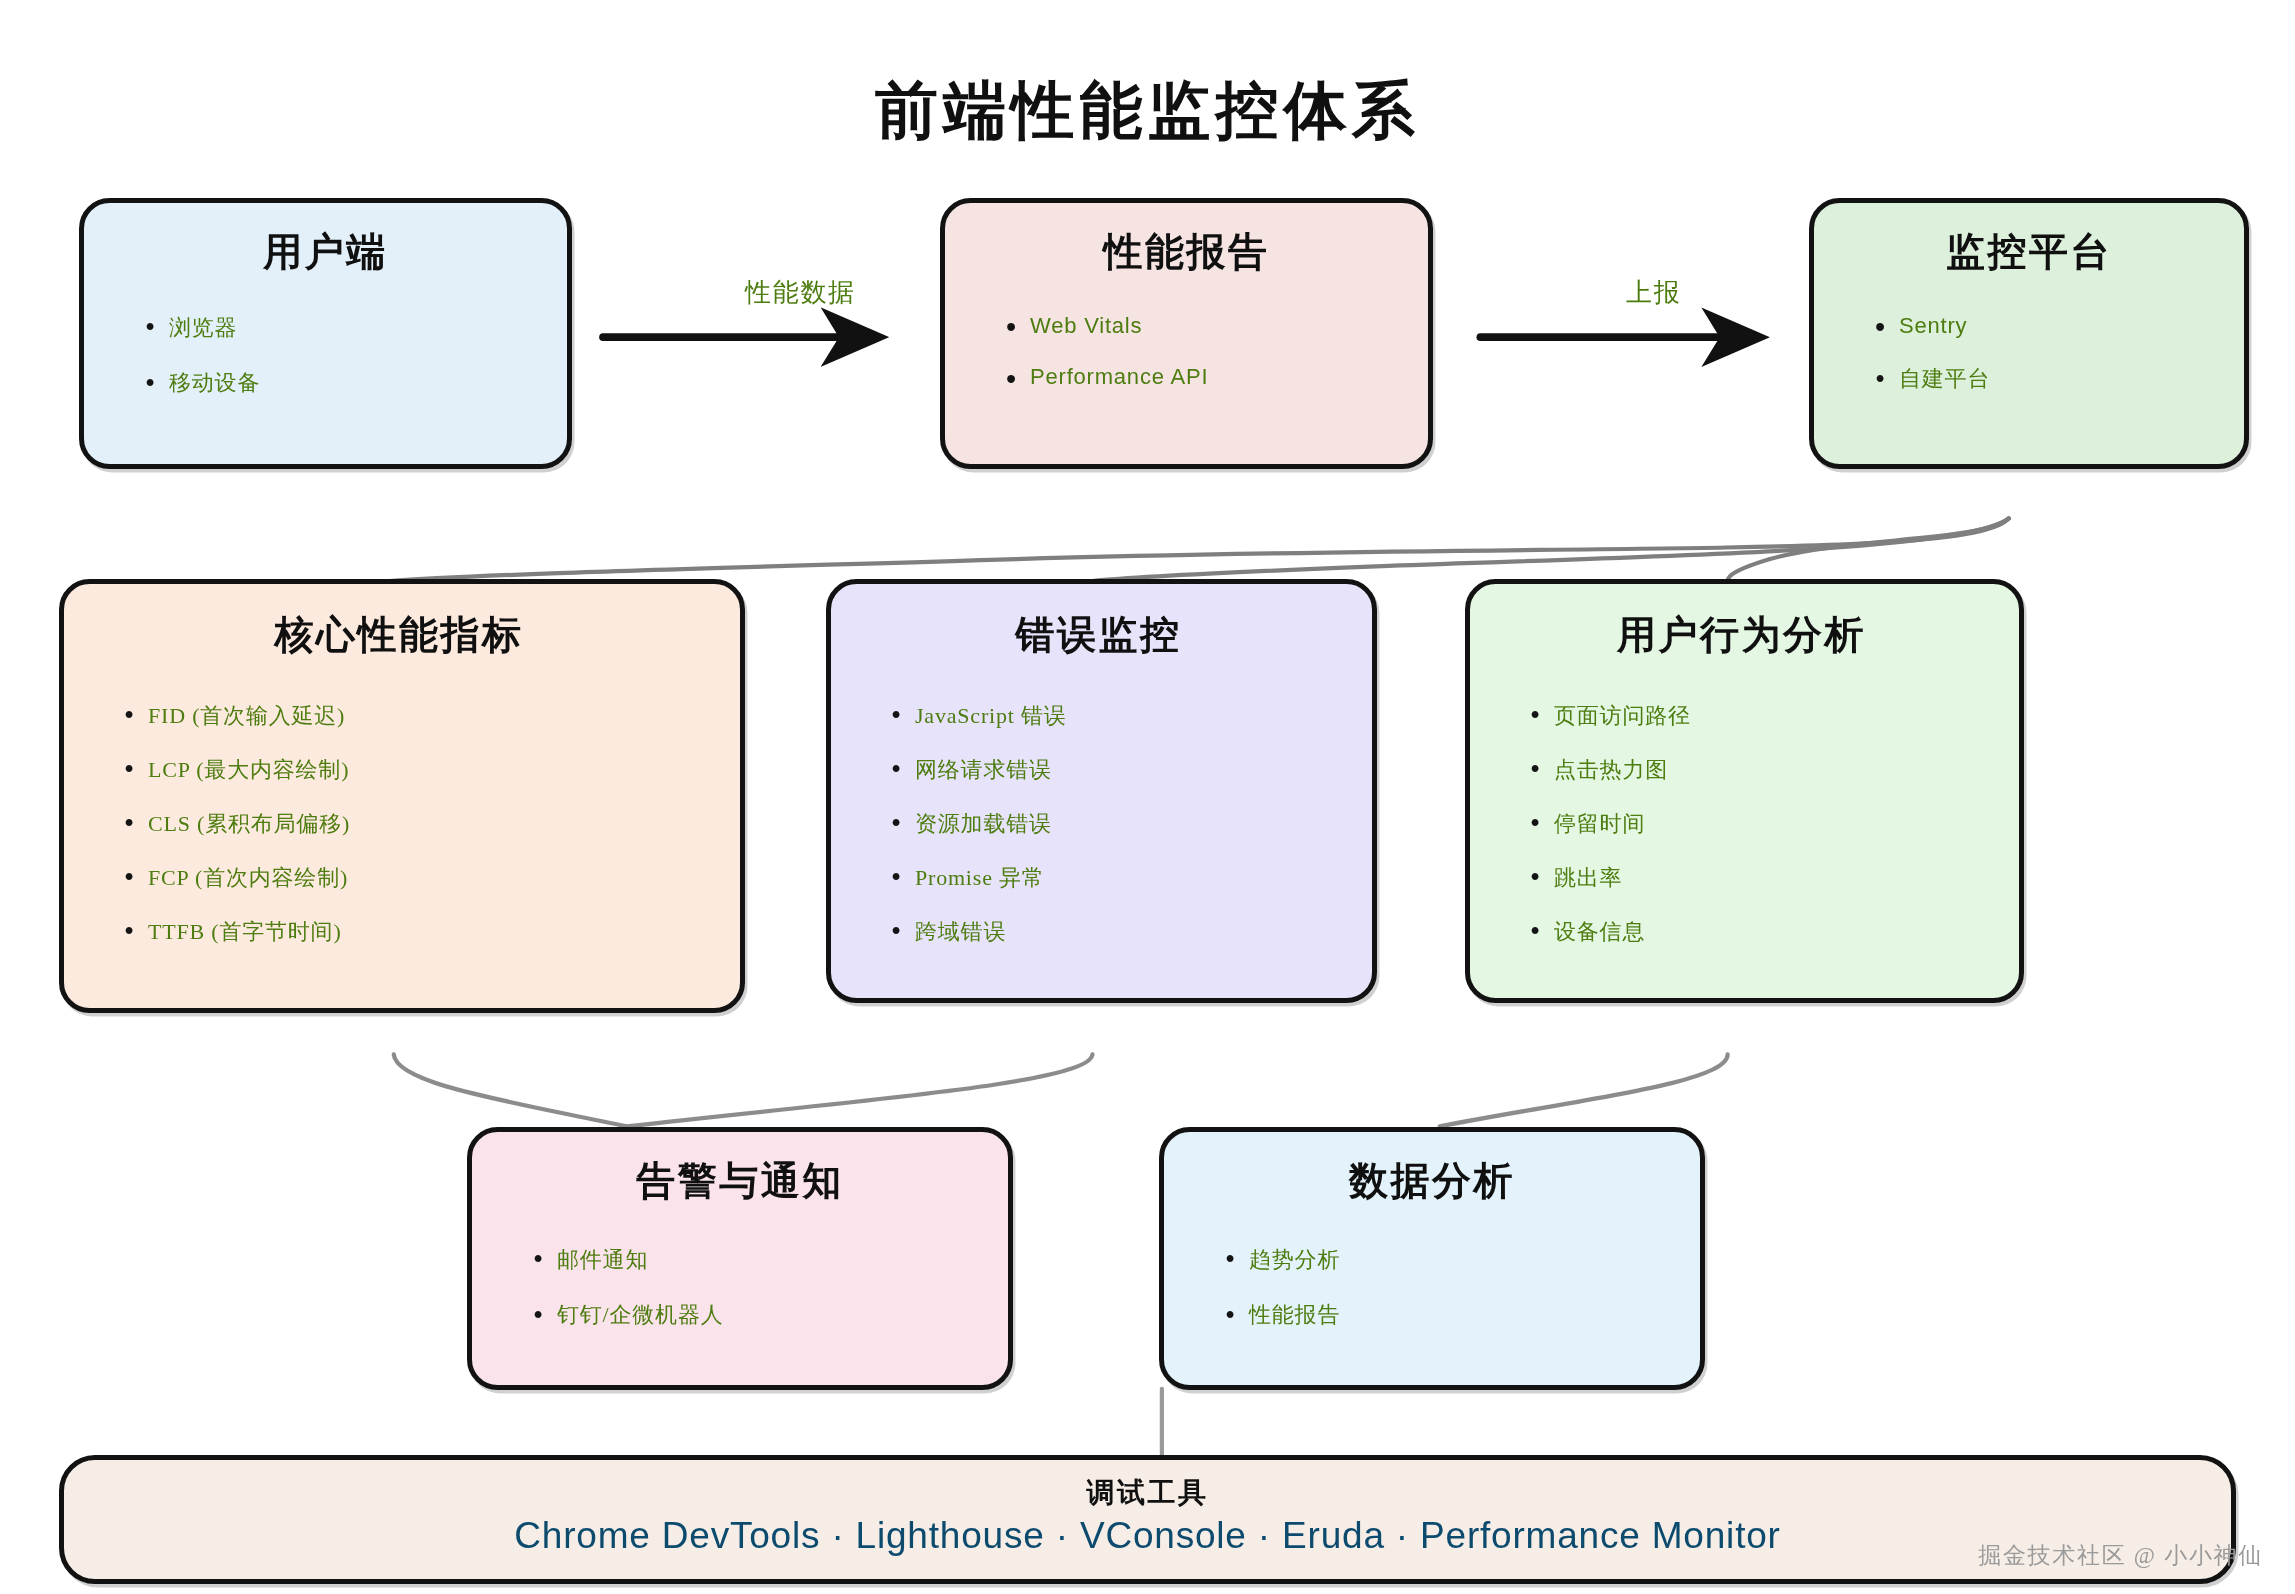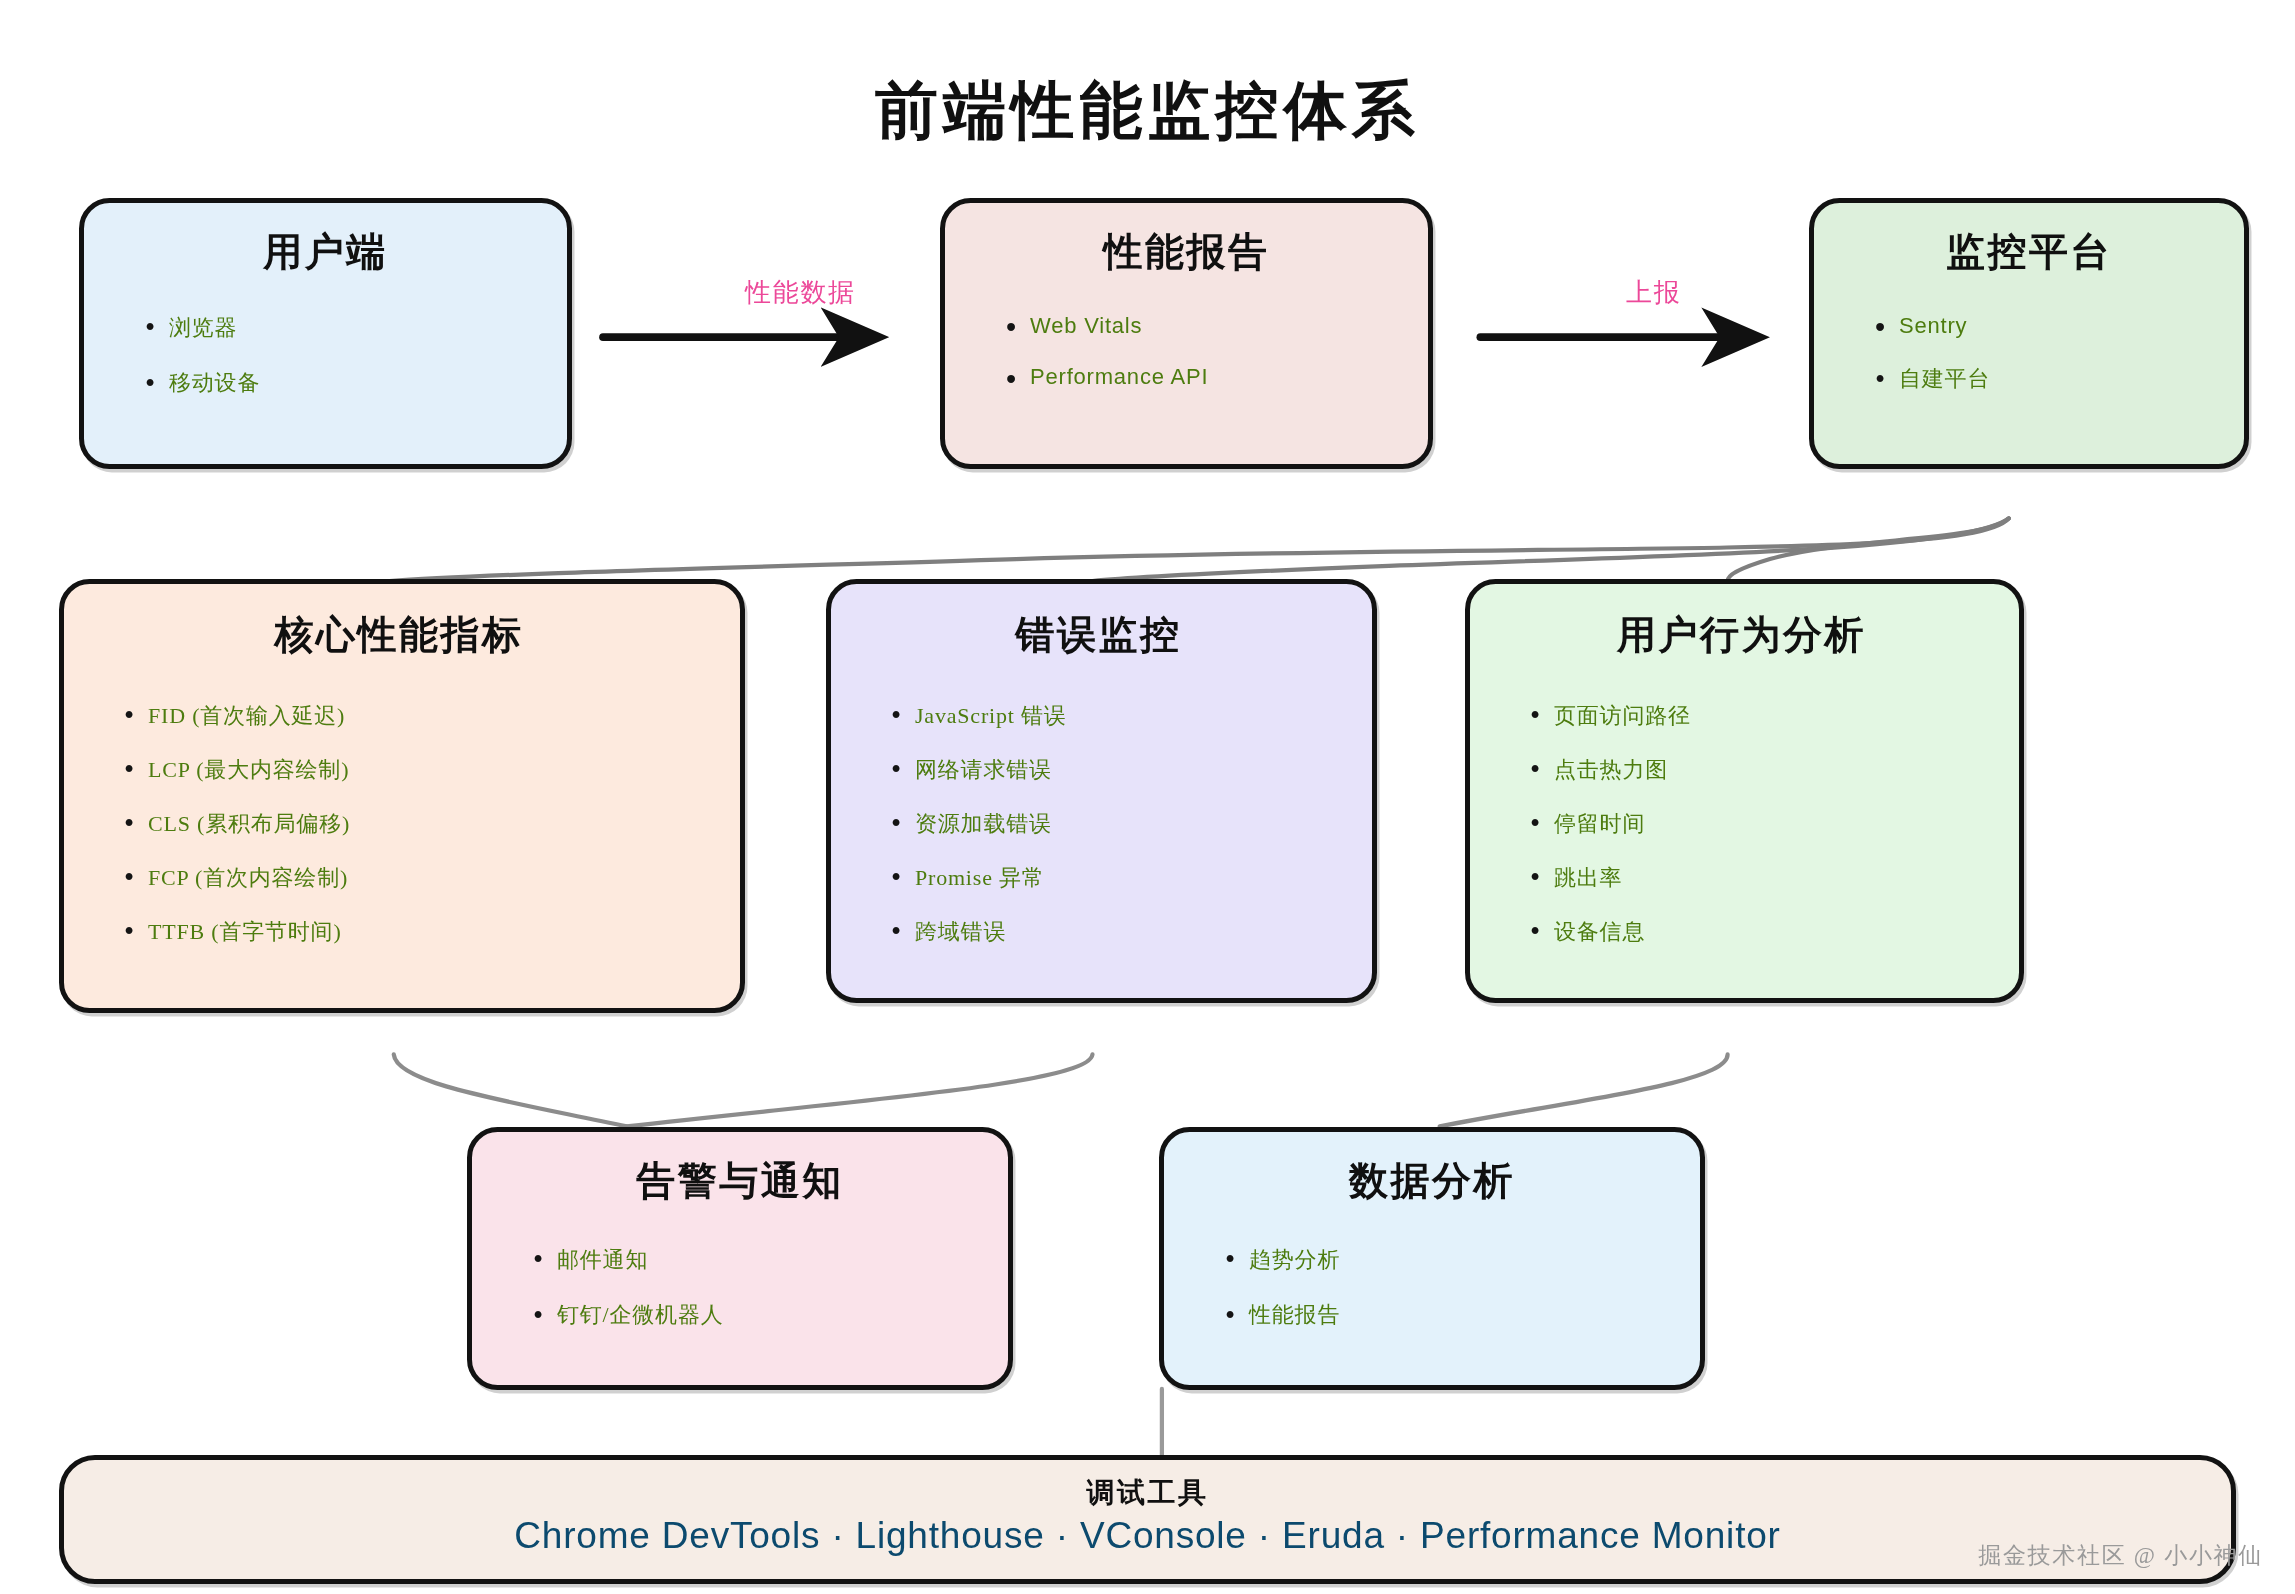--- a/index.html
+++ b/index.html
@@ -122,21 +122,21 @@
     font-size: 37px;
     color: #0c4a6e;
     letter-spacing: 0.8px;
     font-family: "Liberation Sans", sans-serif;
     font-weight: 400;
   }
 
   .edge-label {
     position: absolute;
     font-size: 26px;
-    color: #ec4899;
+    color: #4d7c0f;
     letter-spacing: 1.7px;
     font-family: "Liberation Serif", "DejaVu Serif", serif;
     white-space: nowrap;
   }
   #label-perf-data { left: 745px;  top: 275px; }
   #label-report    { left: 1626px; top: 275px; }
 
   .watermark {
     position: absolute;
     right: 32px;

